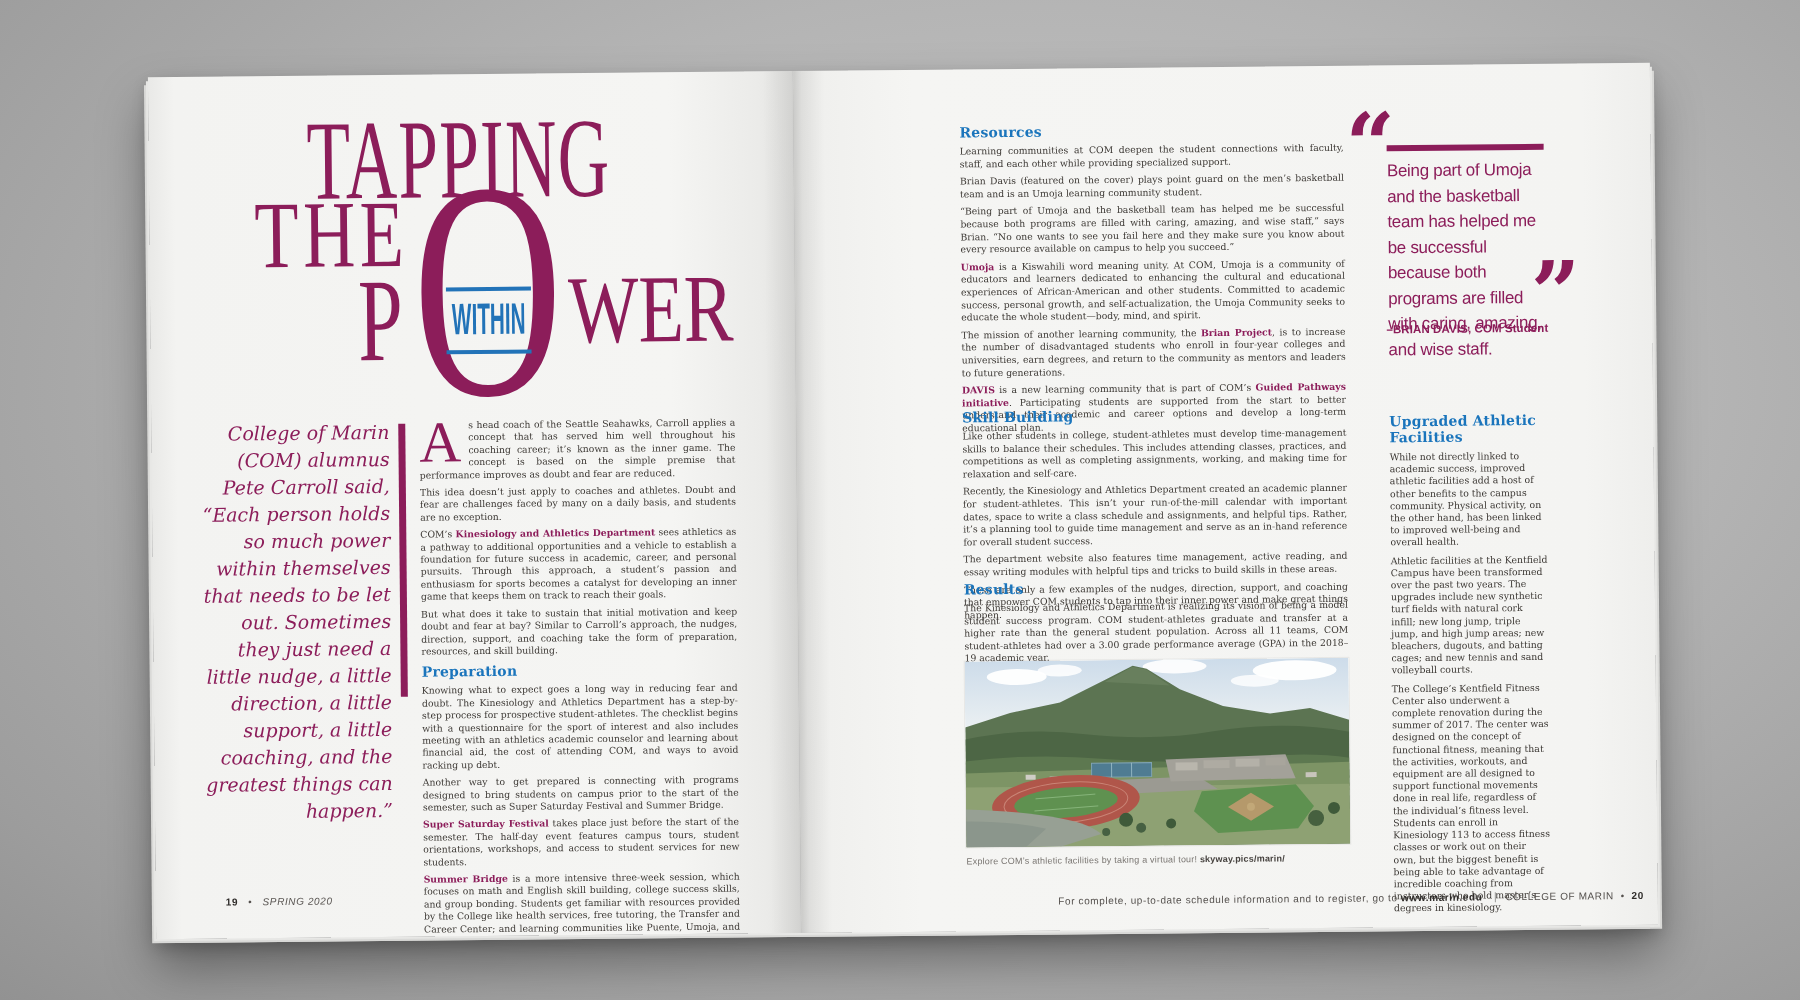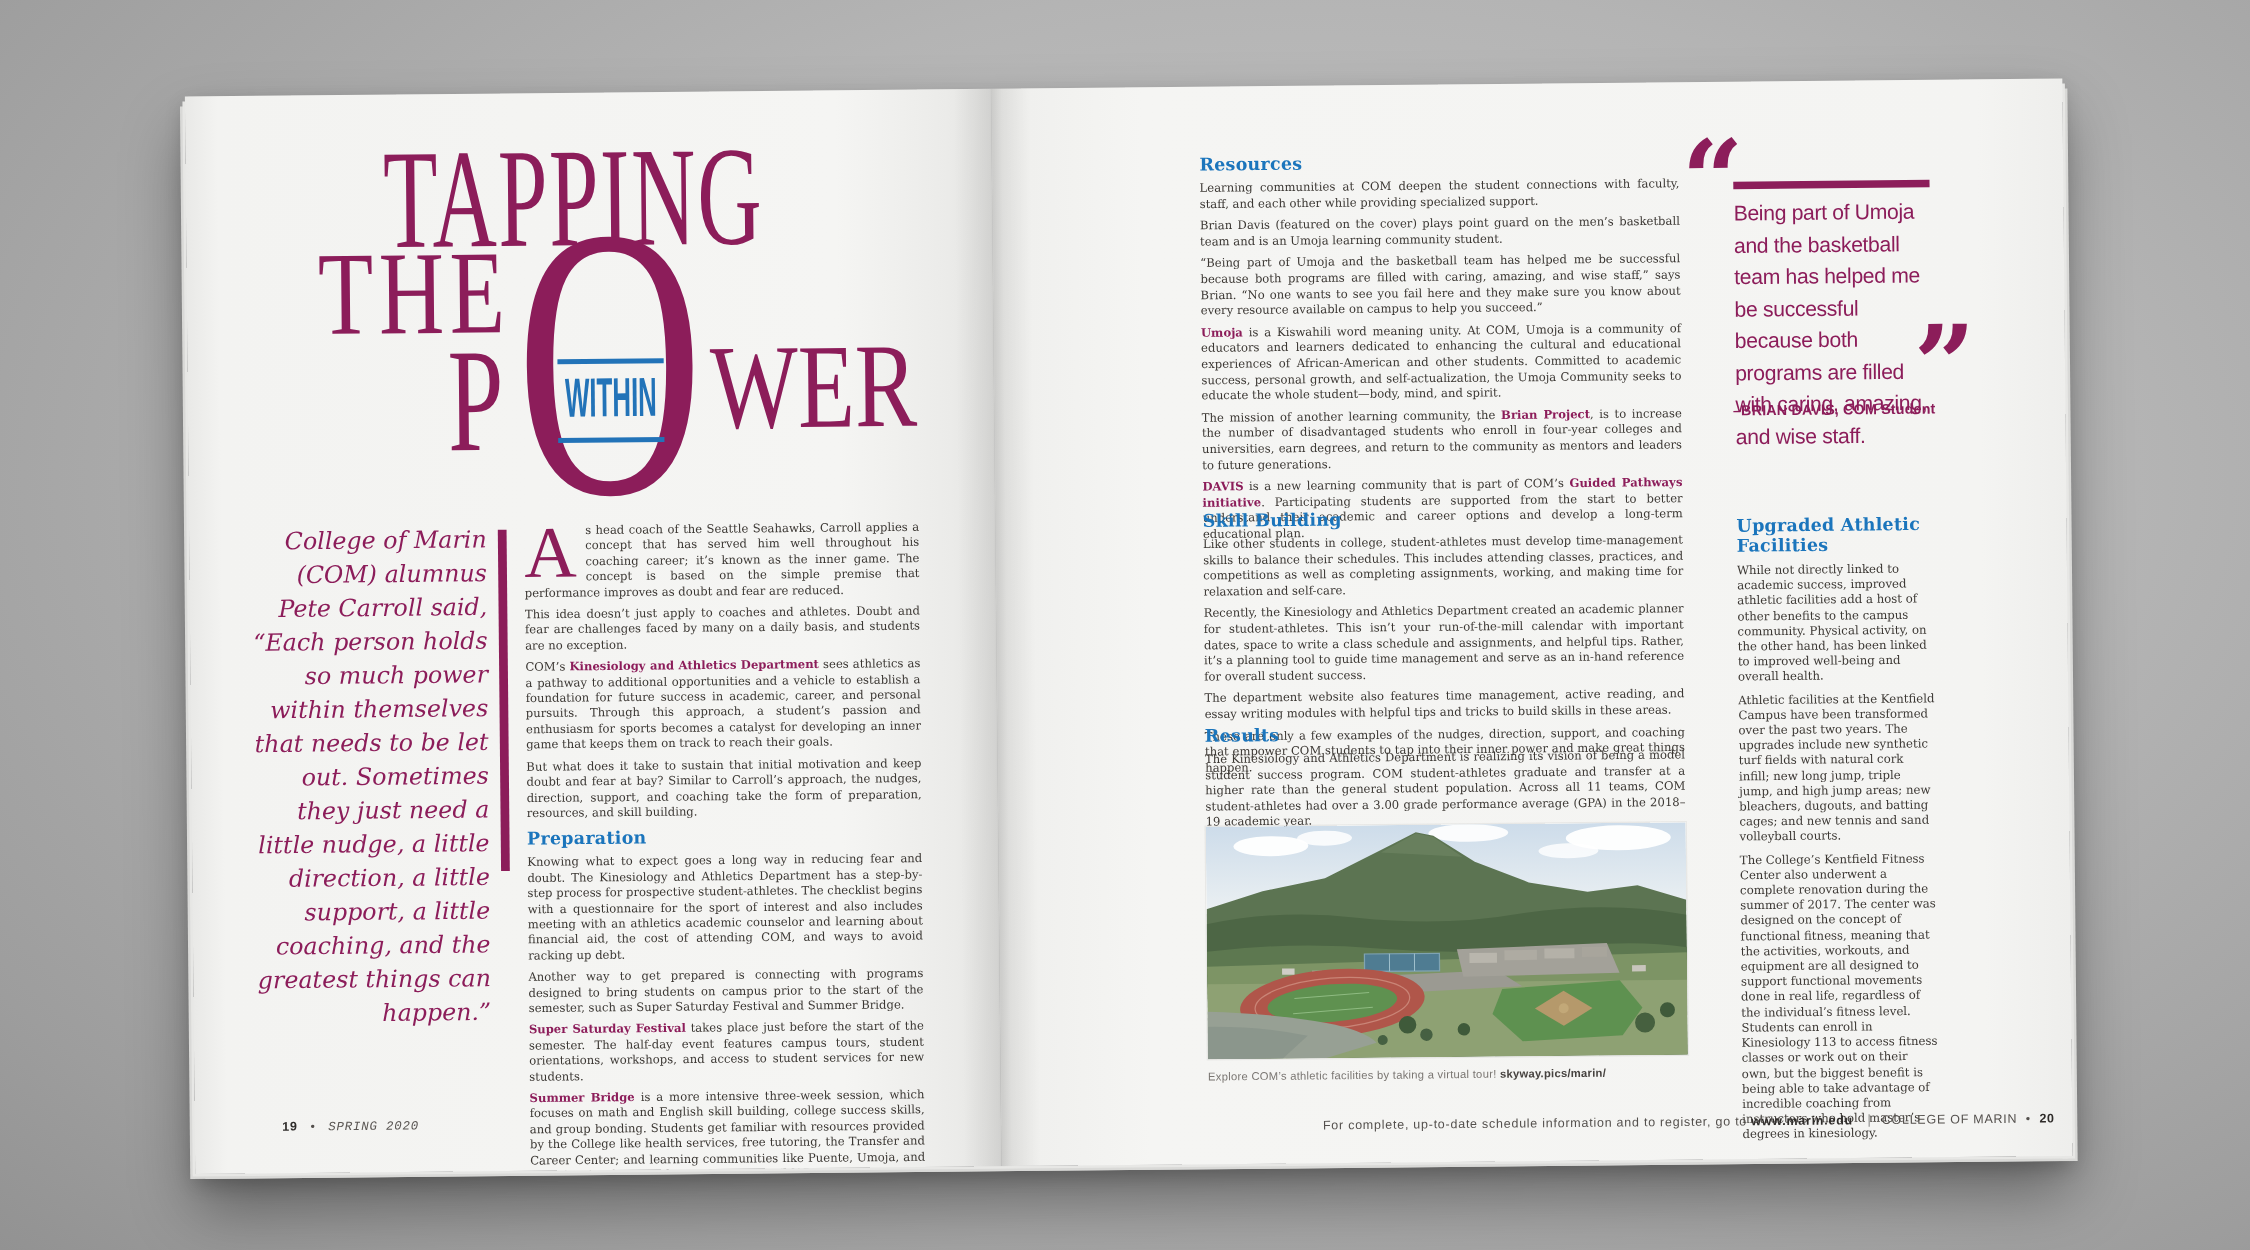--- a/index.html
+++ b/index.html
@@ -54,21 +54,21 @@
     color:var(--body-text);text-align:justify;}
   .body-col.left{left:268px;top:345px;width:316px;}
   .bp{margin-bottom:5px;}
   .bm{color:var(--maroon);font-weight:bold;}
   .sec-h{font-family:"DejaVu Serif",serif;font-weight:bold;color:var(--blue);
     font-size:14px;line-height:17px;margin:6px 0 4px;letter-spacing:0.2px;text-align:left;}
   .dropcap{float:left;font-family:"Liberation Serif",serif;color:var(--maroon);
     font-size:58px;line-height:40px;padding:3px 7px 0 0;}
   .pfoot{position:absolute;font-size:10px;color:#54504d;letter-spacing:0.6px;}
   .pfoot .fnum{font-weight:bold;color:#2e2b29;}
-  .pfoot .fissue{font-style:italic;color:#5a5653;font-family:Liberation Mono, monospace;}
+  .pfoot .fissue{font-style:italic;color:#5a5653;}
   .pfoot-left{left:70px;top:820px;}
   .pfoot-right{right:14px;top:827px;text-align:right;}
   .pfoot-right .flink{font-weight:bold;color:#2e2b29;}
   .pfoot-right .fdivider{display:inline-block;width:1px;height:10px;background:#9a9a98;
       margin:0 10px -2px 12px;}
 
   
   .sec-block{position:absolute;width:384px;left:166px;font-family:"DejaVu Serif",serif;
     font-size:9.3px;line-height:12.6px;color:var(--body-text);text-align:justify;}
   .sec-resources{top:55px;} .sec-skill{top:340px;} .sec-results{top:512px;}

